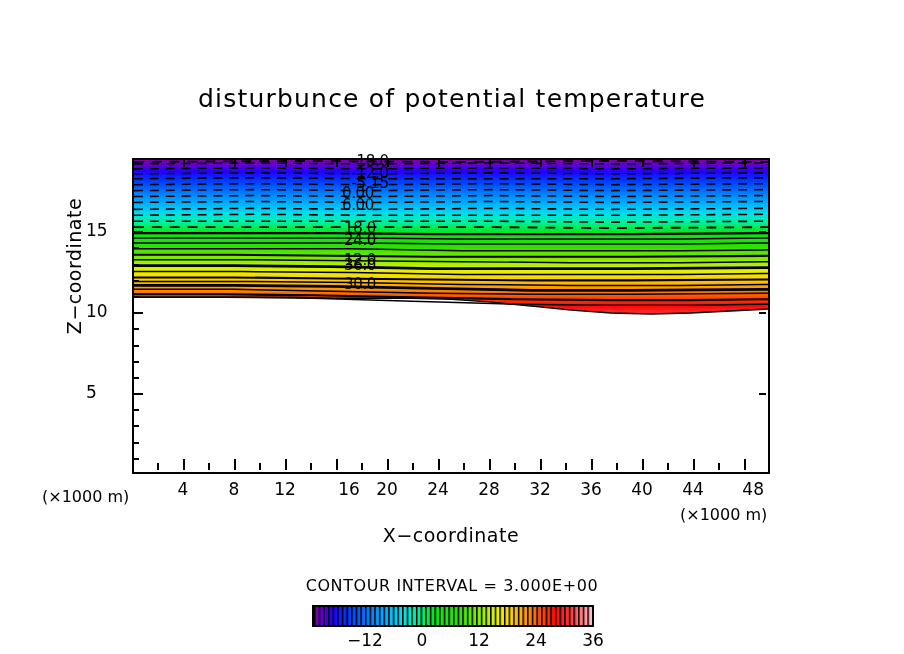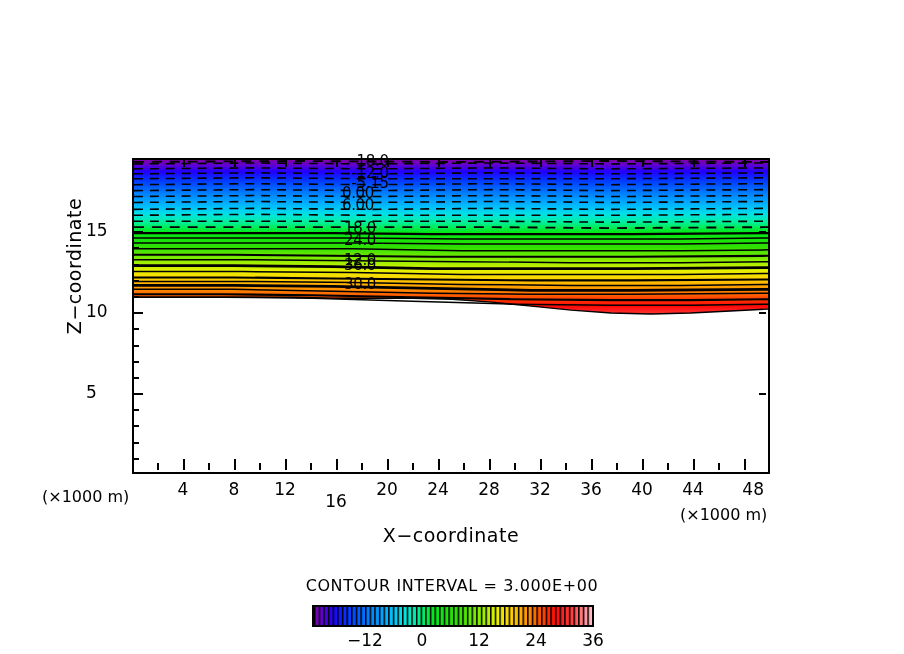--- a/index.html
+++ b/index.html
@@ -168,20 +168,21 @@
     width: 44px;
     margin-left: -22px;
     white-space: nowrap;
   }
 </style>
 </head>
 <body>
 
 <div id="stage">
 
+  <div class="title">disturbunce of potential temperature</div>
 
   <div class="plot-frame">
     <svg class="contour-svg" viewBox="0 0 638 316" preserveAspectRatio="none">
       <defs>
         <linearGradient id="fieldgrad" x1="0" y1="0" x2="0" y2="1">
           <stop offset="0.000" stop-color="#8000a8"></stop>
           <stop offset="0.030" stop-color="#6000d0"></stop>
           <stop offset="0.070" stop-color="#2000ff"></stop>
           <stop offset="0.130" stop-color="#0040ff"></stop>
           <stop offset="0.200" stop-color="#0080ff"></stop>
@@ -306,21 +307,21 @@
   <div class="tick xtick top" style="left:489px; top:158px; height:9px;"></div>
   <div class="tick xtick top" style="left:540px; top:158px; height:9px;"></div>
   <div class="tick xtick top" style="left:591px; top:158px; height:9px;"></div>
   <div class="tick xtick top" style="left:642px; top:158px; height:9px;"></div>
   <div class="tick xtick top" style="left:693px; top:158px; height:9px;"></div>
   <div class="tick xtick top" style="left:744px; top:158px; height:9px;"></div>
 
   <div class="xlabel-num" style="left:183px;">4</div>
   <div class="xlabel-num" style="left:234px;">8</div>
   <div class="xlabel-num" style="left:285px;">12</div>
-  <div class="xlabel-num" style="left:336px;margin-top:12px;">16</div>
+  <div class="xlabel-num" style="left:349px;">16</div>
   <div class="xlabel-num" style="left:387px;">20</div>
   <div class="xlabel-num" style="left:438px;">24</div>
   <div class="xlabel-num" style="left:489px;">28</div>
   <div class="xlabel-num" style="left:540px;">32</div>
   <div class="xlabel-num" style="left:591px;">36</div>
   <div class="xlabel-num" style="left:642px;">40</div>
   <div class="xlabel-num" style="left:693px;">44</div>
   <div class="xlabel-num" style="left:744px;text-align:right;">48</div>
 
   <div class="tick ytick" style="left:132px; top:458px;"></div>

